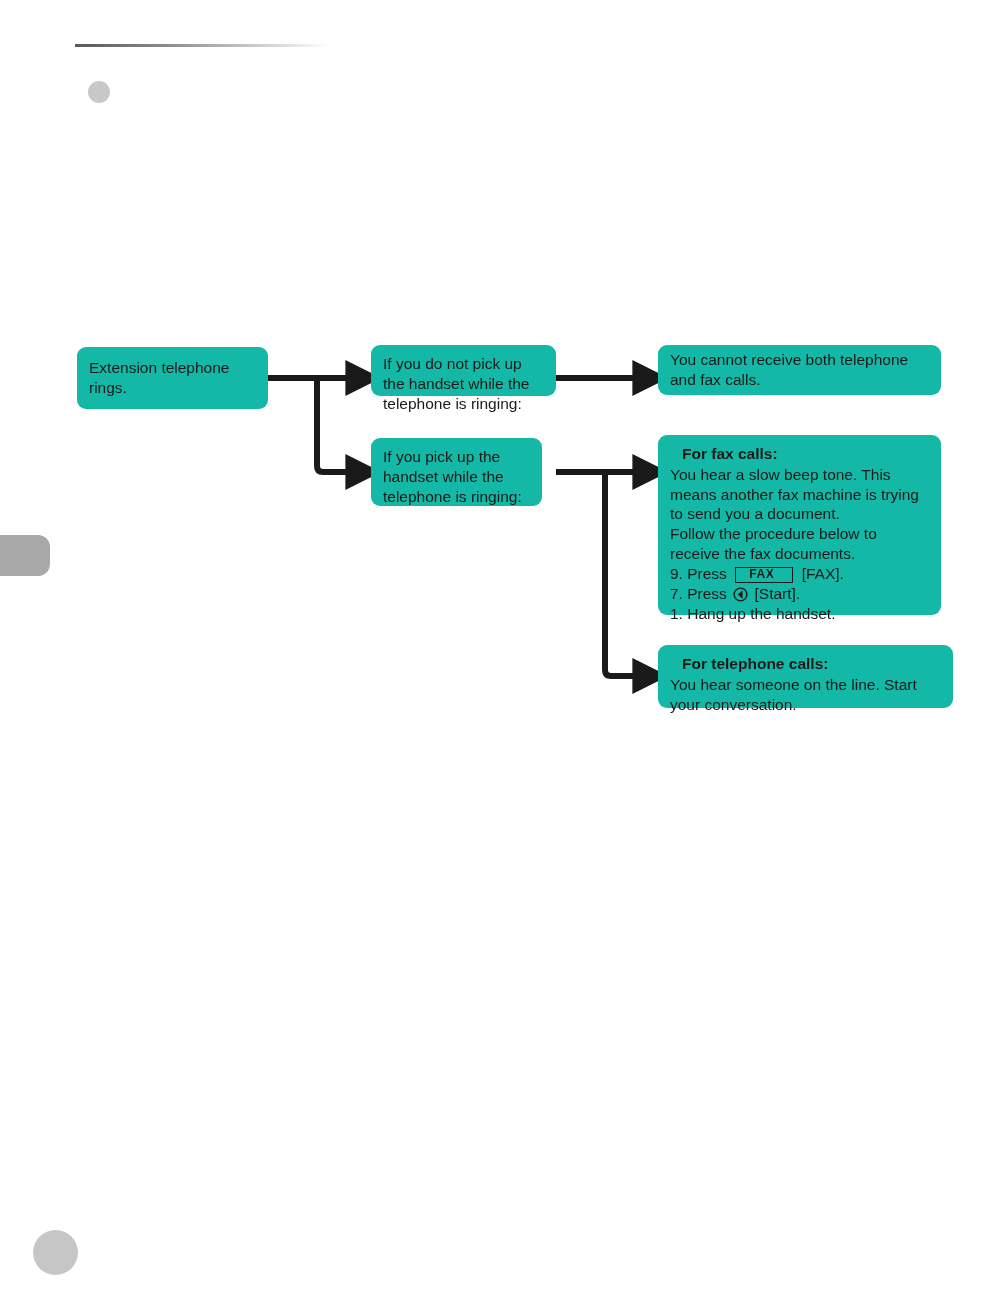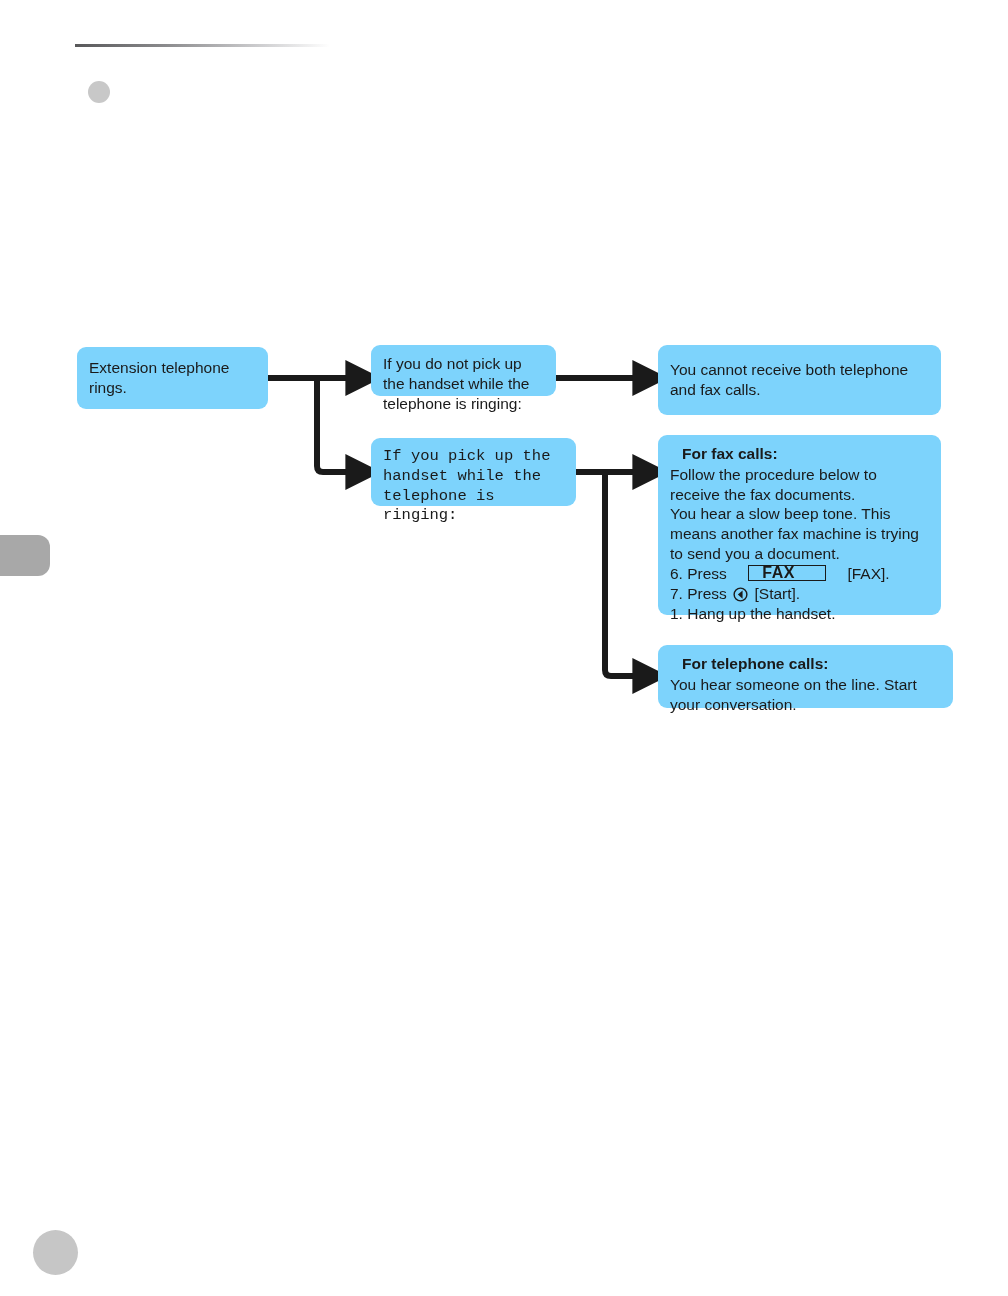--- a/index.html
+++ b/index.html
@@ -65,21 +65,21 @@
     position: absolute;
     left: 0;
     top: 0;
     width: 1008px;
     height: 1296px;
     pointer-events: none;
   }
 
   .node {
     position: absolute;
-    background: #7dd3fc;
+    background: #14b8a6;
     border-radius: 9px;
     box-sizing: border-box;
     padding: 9px 12px 10px 12px;
     font-size: 15.5px;
     line-height: 1.28;
     color: #1a1a1a;
     justify-content: center;
   }
   .node p { margin: 0; }
   .node .title {
@@ -89,45 +89,45 @@
 
   
   #node-start {
     left: 77px;  top: 347px;  width: 191px; height: 62px;
     display: flex; align-items: center;
   }
   #node-branch-no {
     left: 371px; top: 345px;  width: 185px; height: 51px;
   }
   #node-branch-yes {
-    left: 371px; top: 438px;  width: 205px; height: 68px; font-family: Liberation Mono, monospace;
+    left: 371px; top: 438px;  width: 171px; height: 68px;
   }
   #node-result-cannot {
-    left: 658px; top: 345px;  width: 283px; height: 70px;
+    left: 658px; top: 345px;  width: 283px; height: 50px;
     display: flex; align-items: center;
   }
   #node-result-fax {
     left: 658px; top: 435px;  width: 283px; height: 180px;
   }
   #node-result-phone {
     left: 658px; top: 645px;  width: 295px; height: 63px;
   }
 
   
   .key-fax {
     display: inline-block;
     border: 1.6px solid #1a1a1a;
     background: transparent;
-    font-size: 16px;
+    font-size: 12px;
     font-weight: bold;
     letter-spacing: 0.6px;
-    padding: 0px 30px 1px 13px;
+    padding: 0px 18px 1px 13px;
     line-height: 13px;
     vertical-align: 1px;
-    margin: 0 17px;
+    margin: 0 4px;
   }
   .key-start {
     display: inline-block;
     width: 15px;
     height: 15px;
     vertical-align: -3px;
     margin: 0 2px;
   }
 </style>
 </head>
@@ -169,24 +169,24 @@
   <div class="node" id="node-branch-yes">
     <p>If you pick up the handset while the telephone is ringing:</p>
   </div>
 
   <div class="node" id="node-result-cannot">
     <p>You cannot receive both telephone and fax calls.</p>
   </div>
 
   <div class="node" id="node-result-fax">
     <p class="title">For fax calls:</p>
+    <p>You hear a slow beep tone. This means another fax machine is trying to send you a document.</p>
     <p>Follow the procedure below to receive the fax documents.</p>
-    <p>You hear a slow beep tone. This means another fax machine is trying to send you a document.</p>
     <p>
-      <span>6. Press</span>
+      <span>9. Press</span>
       <span class="key-fax">FAX</span>
       <span>[FAX].</span>
     </p>
     <p>
       <span>7. Press</span>
       <span class="key-start">
         <svg viewBox="0 0 16 16" width="15" height="15">
           <circle cx="8" cy="8" r="6.8" fill="none" stroke="#1a1a1a" stroke-width="1.5"></circle>
           <path d="M5.2,8 L10.2,3.6 L10.2,12.4 Z" fill="#1a1a1a"></path>
         </svg>

